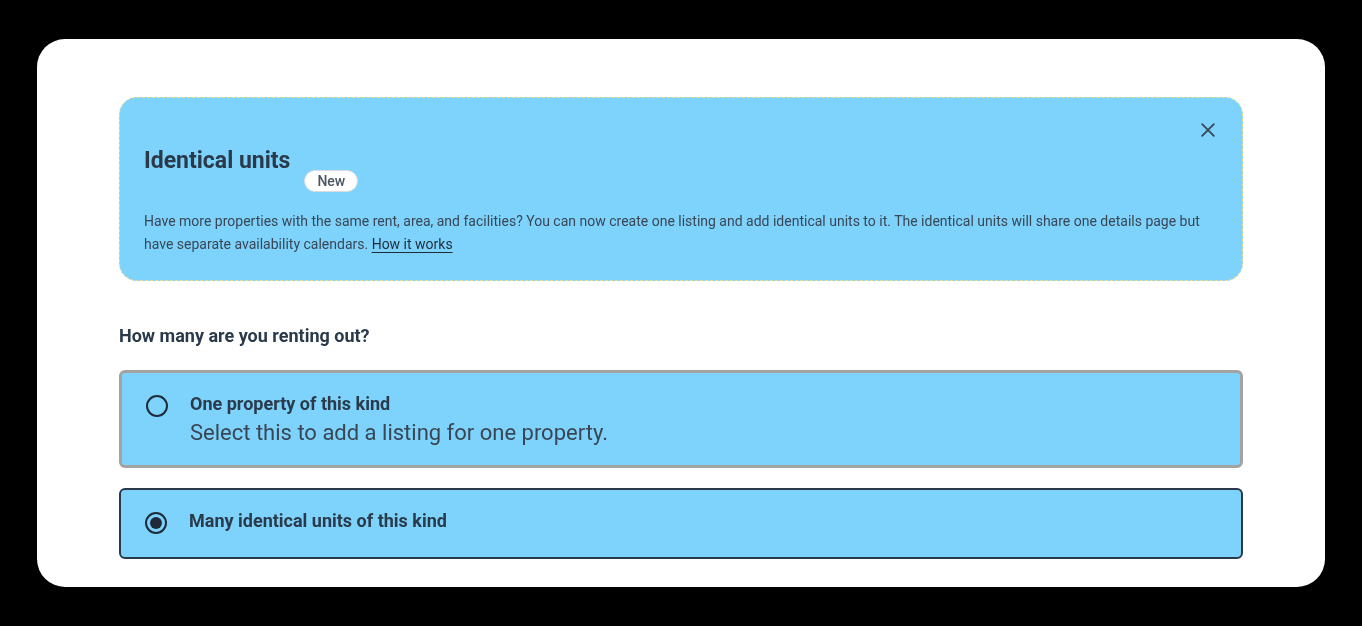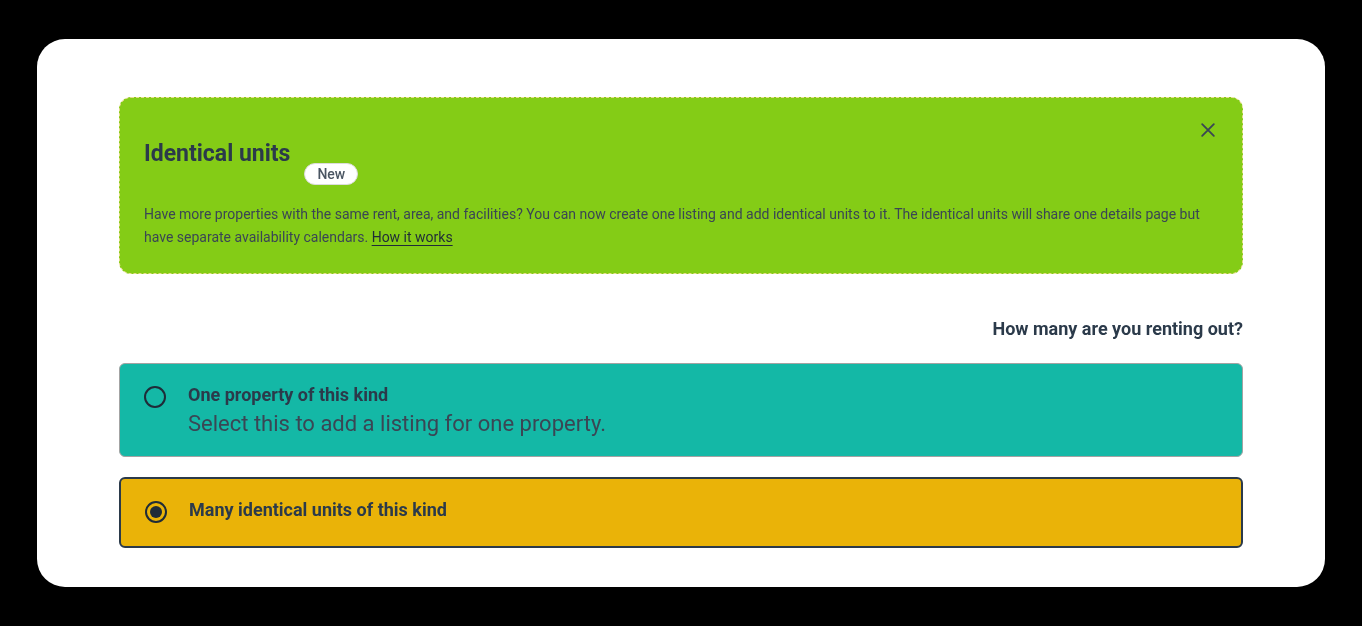--- a/index.html
+++ b/index.html
@@ -18,24 +18,24 @@
     }
     .card {
       background: #fff;
       border-radius: 28px;
       width: 1288px;
       height: 548px;
       padding: 58px 82px;
       position: relative;
     }
     .notice {
-      background: #84cc16;
+      background: #7dd3fc;
       border: 1px dashed #e8dd8f;
-      border-radius: 12px;
-      padding: 24px 28px 24px 24px;
+      border-radius: 18px;
+      padding: 31px 28px 24px 24px;
       position: relative;
       margin-bottom: 44px;
     }
     .notice-header {
       display: flex;
       align-items: center;
       gap: 14px;
       margin-bottom: 18px;
     }
     .notice-title {
@@ -79,37 +79,36 @@
       color: #1f2b38;
       text-decoration: underline;
       text-underline-offset: 3px;
       cursor: pointer;
     }
     .question {
       font-size: 18px;
       font-weight: 700;
       color: #2b3a4a;
       margin-bottom: 24px;
-      text-align: right;
     }
     .option {
       border-radius: 6px;
       padding: 20px 24px;
       display: flex;
       align-items: flex-start;
       gap: 22px;
       cursor: pointer;
       margin-bottom: 20px;
     }
     .option.unselected {
-      background: #14b8a6;
-      border: 1px solid #a3a3a3;
+      background: #7dd3fc;
+      border: 3px solid #a3a3a3;
     }
     .option.selected {
-      background: #eab308;
+      background: #7dd3fc;
       border: 2px solid #2b3a4a;
     }
     .radio-outer {
       width: 22px;
       height: 22px;
       border: 2.5px solid #1f2b38;
       border-radius: 50%;
       flex-shrink: 0;
       margin-top: 2px;
       display: flex;

